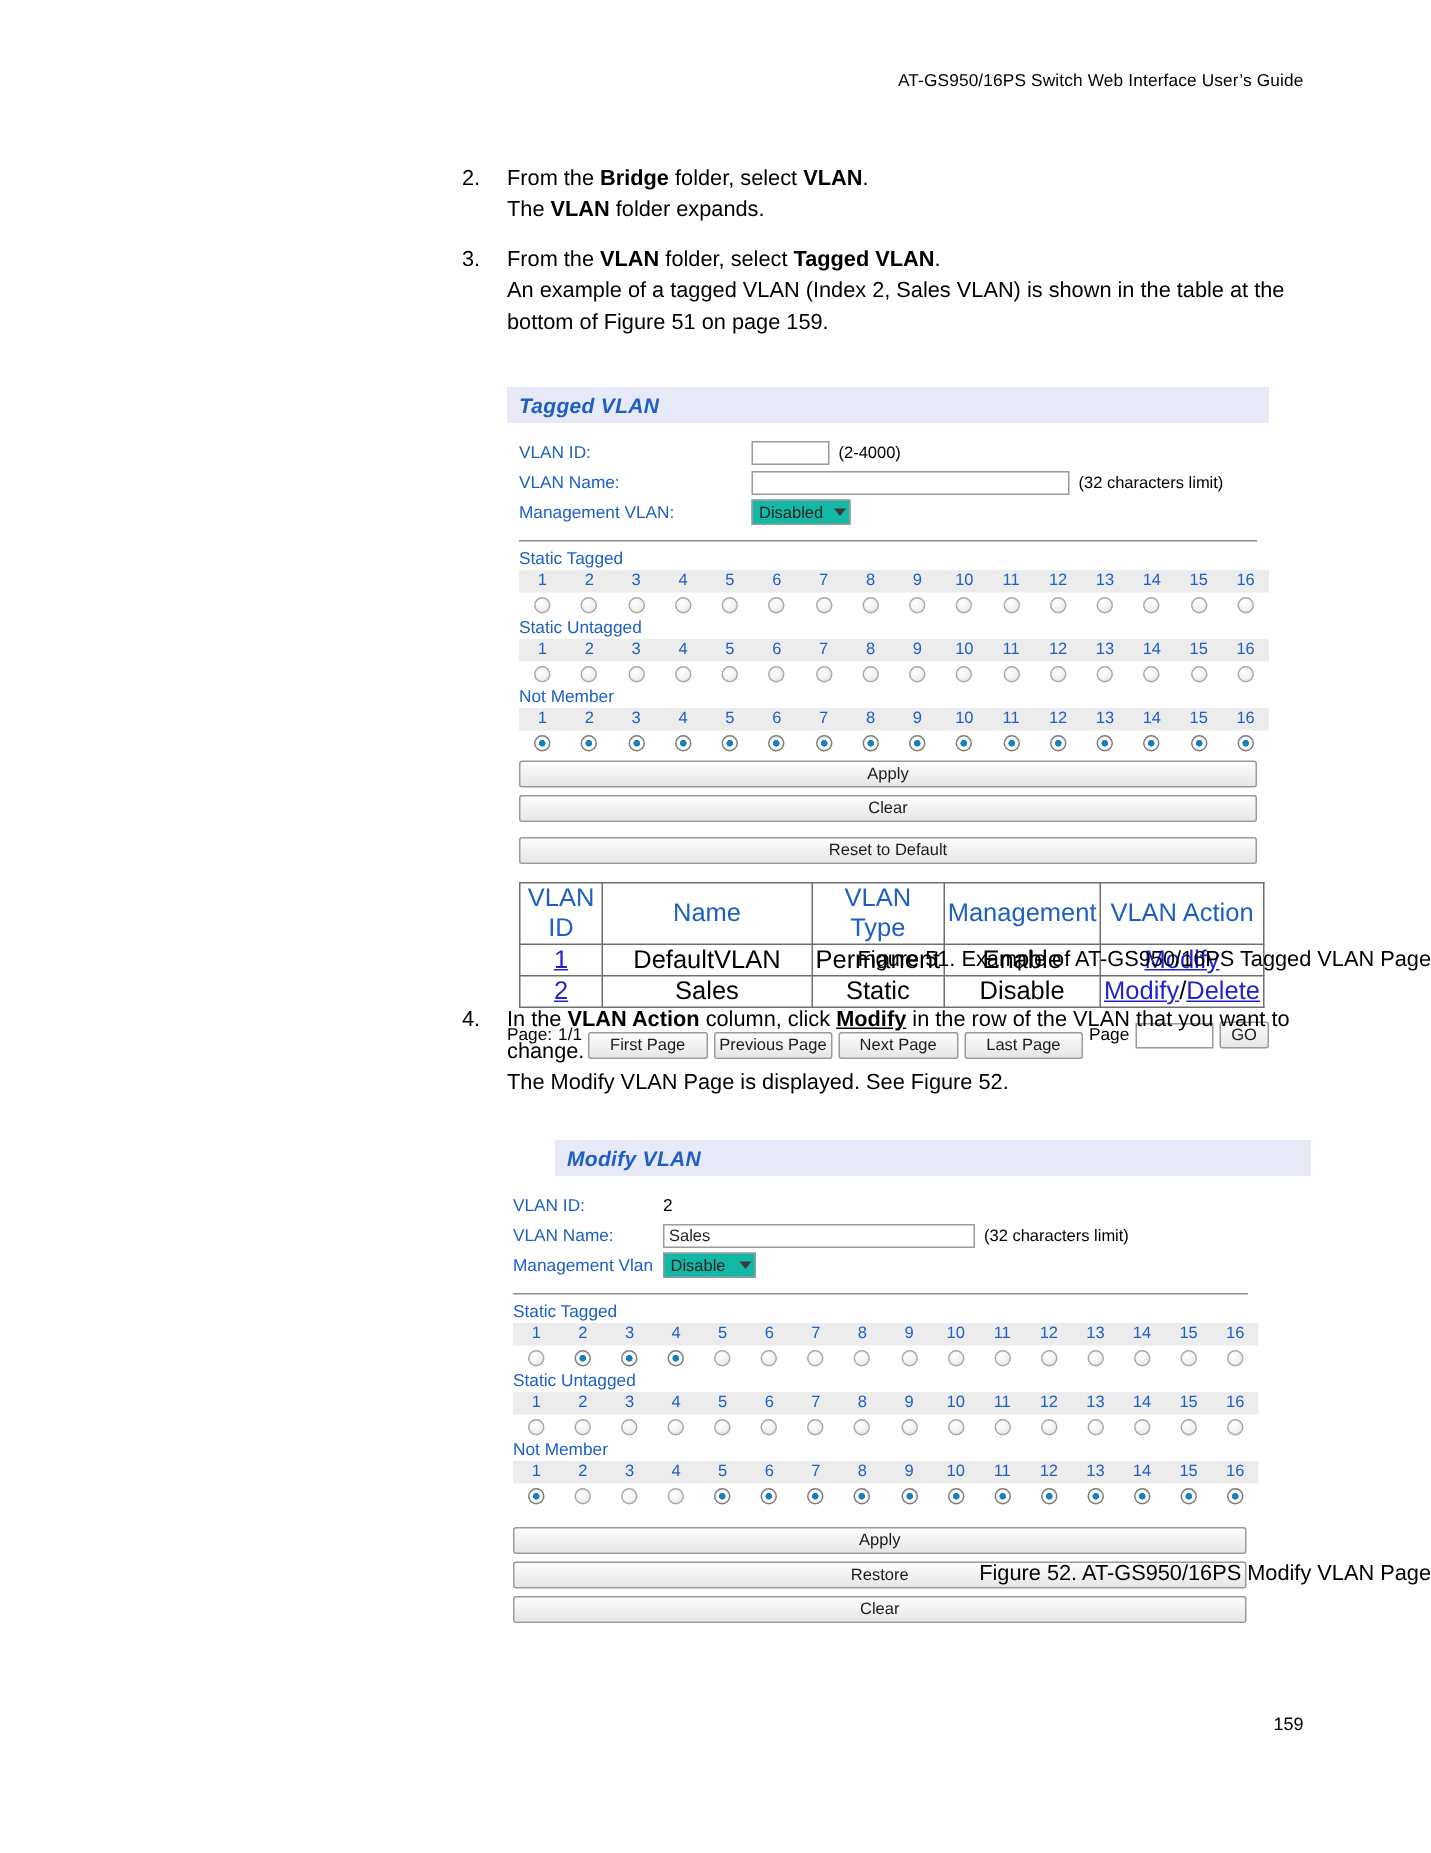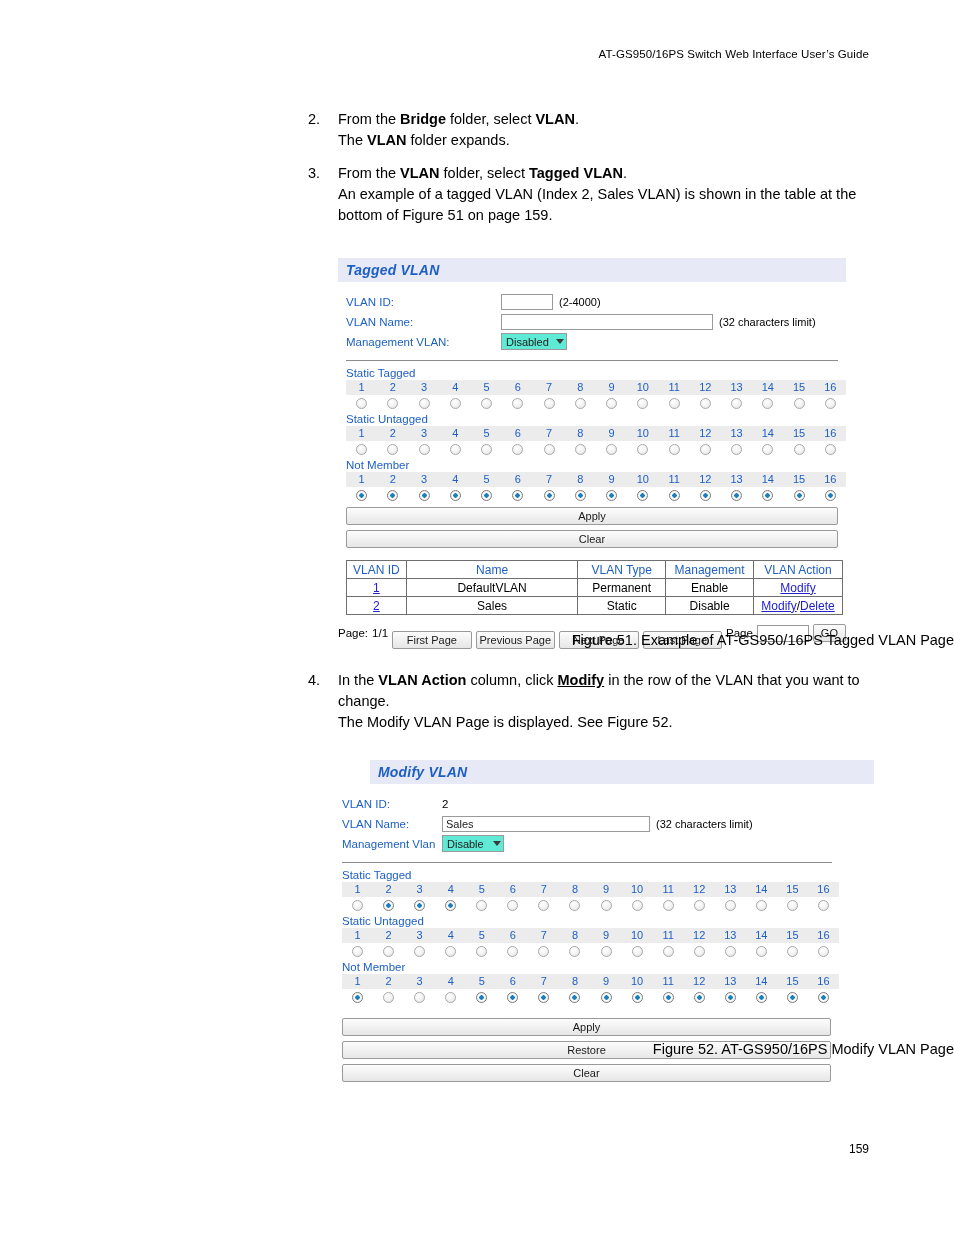--- a/index.html
+++ b/index.html
@@ -111,21 +111,21 @@
   }
   #vlan-id-input { width: 52px; }
   #vlan-name-input { width: 212px; }
   #m-vlan-name-input { width: 208px; }
 
   .fake-select {
     display: inline-flex;
     align-items: center;
     justify-content: space-between;
     border: 1px solid #9a9a9a;
-    background: #5eead4;
+    background: #14b8a6;
     height: 17px;
     font-size: 11px;
     padding: 0 2px 0 4px;
     color: #222;
     min-width: 62px;
   }
   .caret {
     display: inline-block;
     width: 0; height: 0;
     border-left: 4px solid transparent;
@@ -197,21 +197,21 @@
     cursor: pointer;
   }
   .btn-row { display: flex; justify-content: flex-end; gap: 5px; margin: 3px 8px 0 0; flex-direction: column; }
   .btn-row.tight { margin-top: 10px; }
 
   
   table.vlan-table {
     border-collapse: collapse;
     width: 497px;
     margin-top: 12px;
-    font-size: 12px;
+    font-size: 17px;
   }
   table.vlan-table td, table.vlan-table th {
     border: 1px solid #6f6f6f;
     height: 18px;
     text-align: center;
     font-weight: normal;
     padding: 0 2px;
   }
   table.vlan-table th { color: #1d5fc4; }
   .lnk { color: #2222cc; text-decoration: underline; cursor: pointer; }
@@ -497,20 +497,23 @@
             <i class="rad on"></i>
           </span>
         </div>
     </div>
 
     <div class="btn-row">
       <button class="btn">Apply</button>
       <button class="btn">Clear</button>
     </div>
 
+    <div class="btn-row tight">
+      <button class="btn">Reset to Default</button>
+    </div>
 
     <table class="vlan-table">
       <thead>
         <tr>
           <th style="width:60px">VLAN ID</th>
           <th style="width:172px">Name</th>
           <th style="width:88px">VLAN Type</th>
           <th style="width:88px">Management</th>
           <th style="width:89px">VLAN Action</th>
         </tr>

